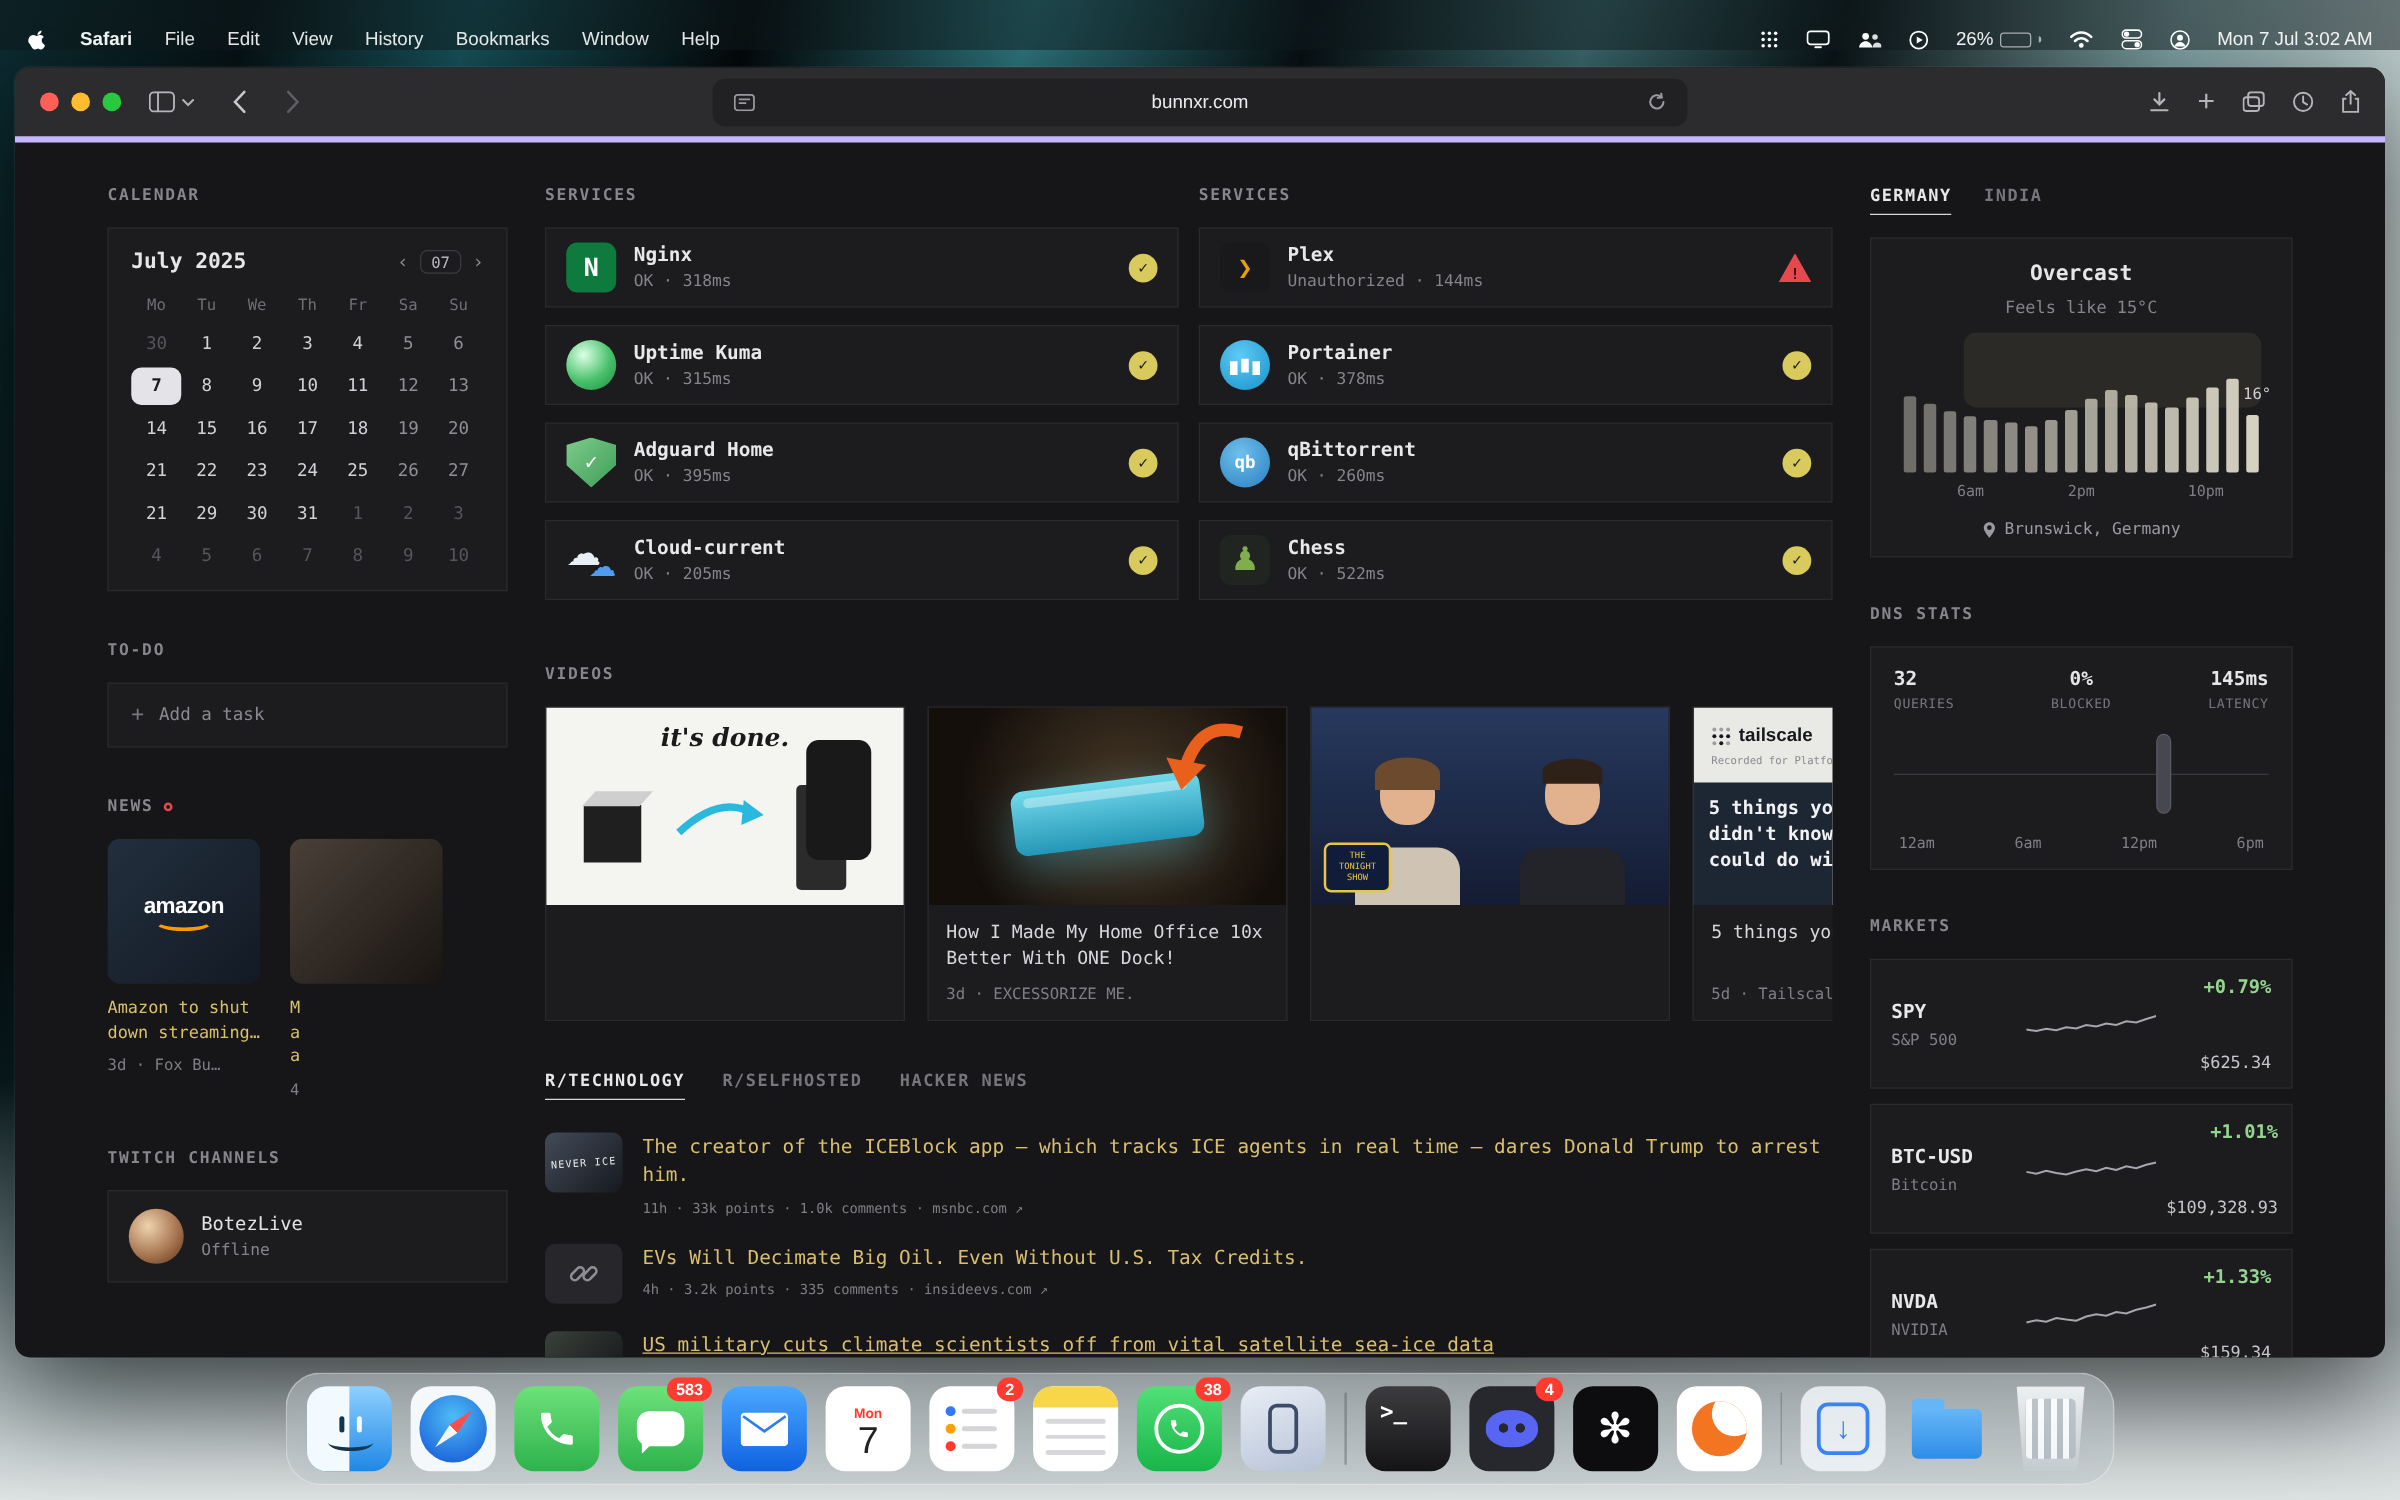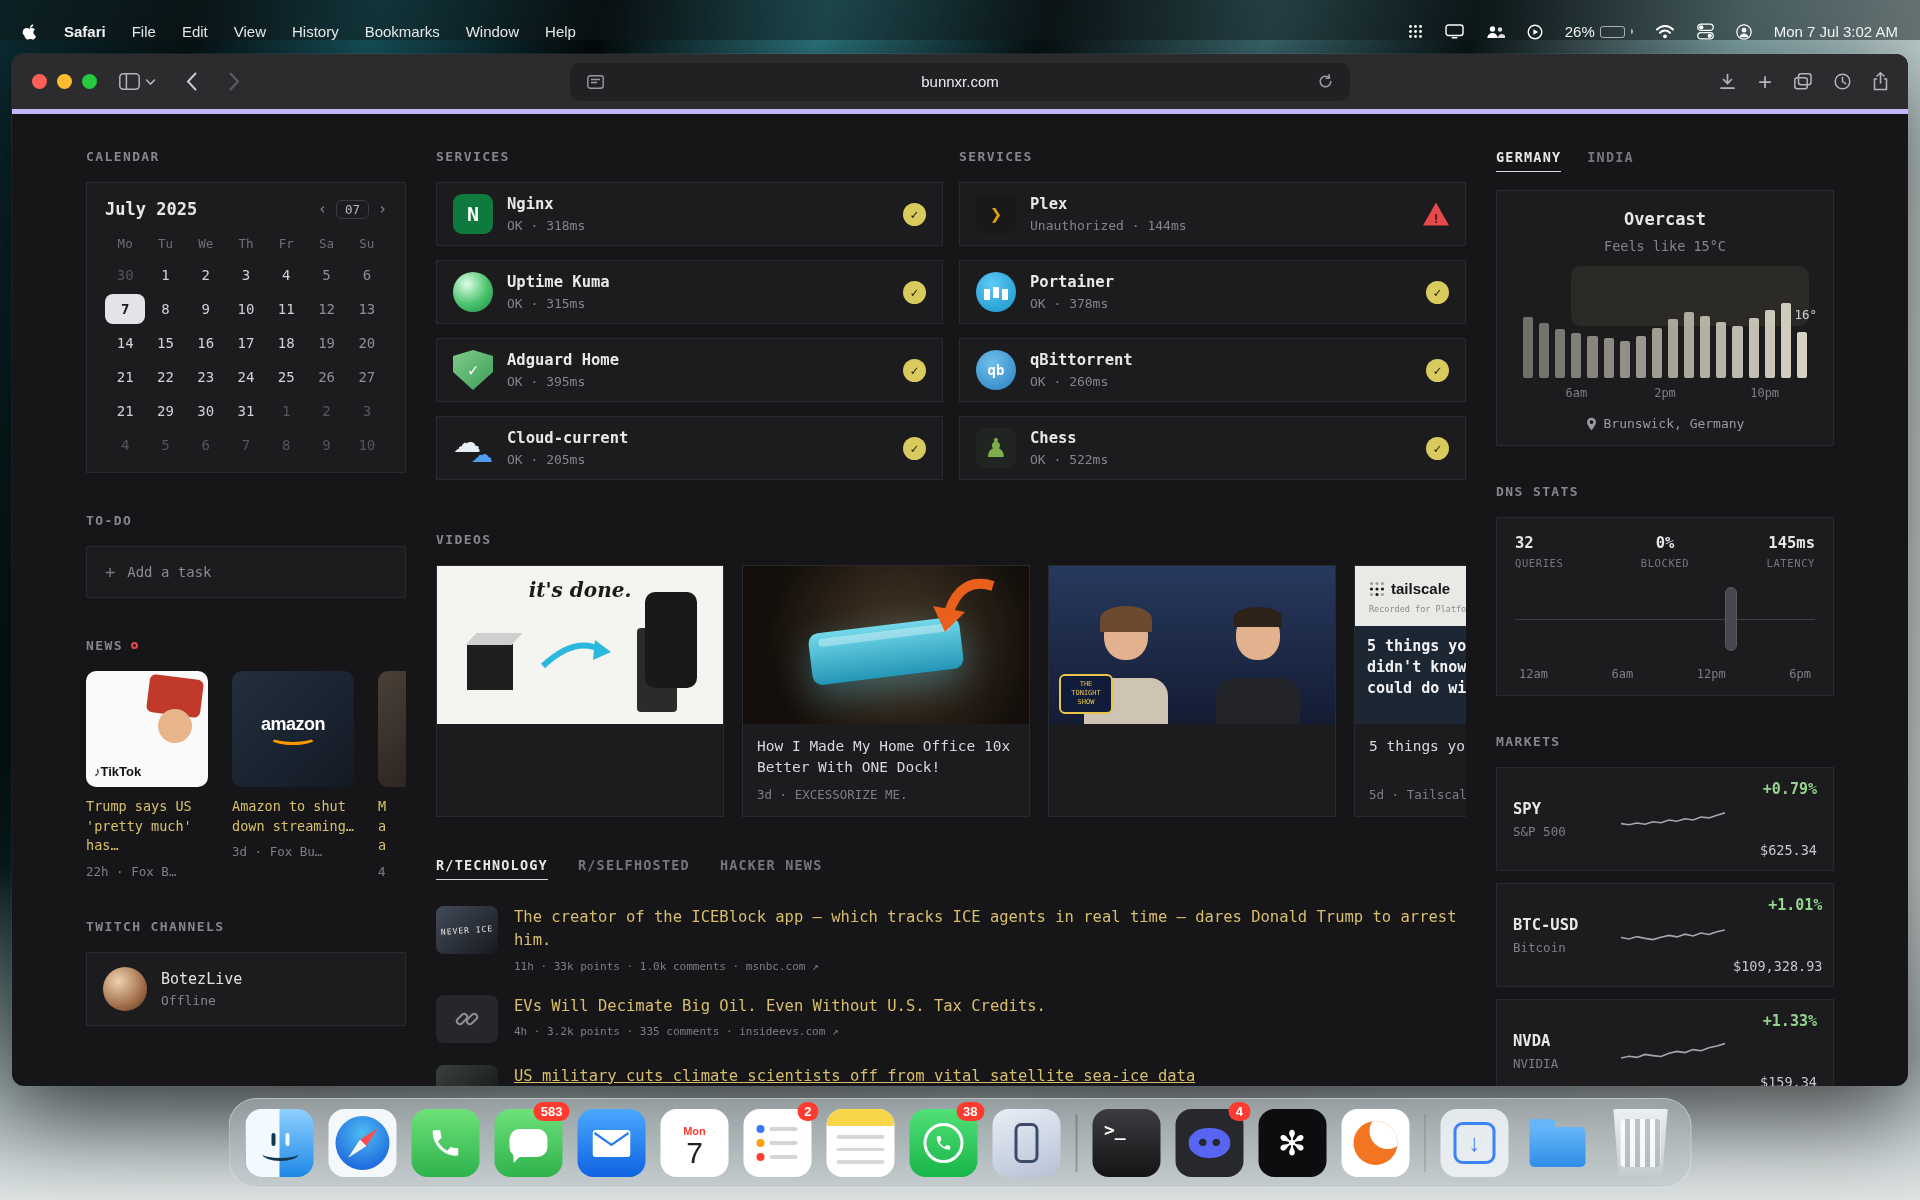--- a/index.html
+++ b/index.html
@@ -506,29 +506,20 @@
         </div>
       </div>
 
       <div class="sec">
         <div class="sec-h">
           <span>NEWS</span>
           <span class="live-dot"></span>
         </div>
         <div class="news-row">
           <div class="news-card">
-            <div class="news-thumb th-tiktok">
-              <span class="tk-red"></span>
-              <span class="tk-face"></span>
-              <span class="tk-label">♪TikTok</span>
-            </div>
-            <div class="news-hl">Trump says US 'pretty much' has…</div>
-            <div class="news-meta">22h · Fox B…</div>
-          </div>
-          <div class="news-card">
             <div class="news-thumb th-amazon">
               <span class="amz-word">amazon</span>
               <span class="amz-smile"></span>
             </div>
             <div class="news-hl">Amazon to shut down streaming…</div>
             <div class="news-meta">3d · Fox Bu…</div>
           </div>
           <div class="news-card">
             <div class="news-thumb th-cut"></div>
             <div class="news-hl">

